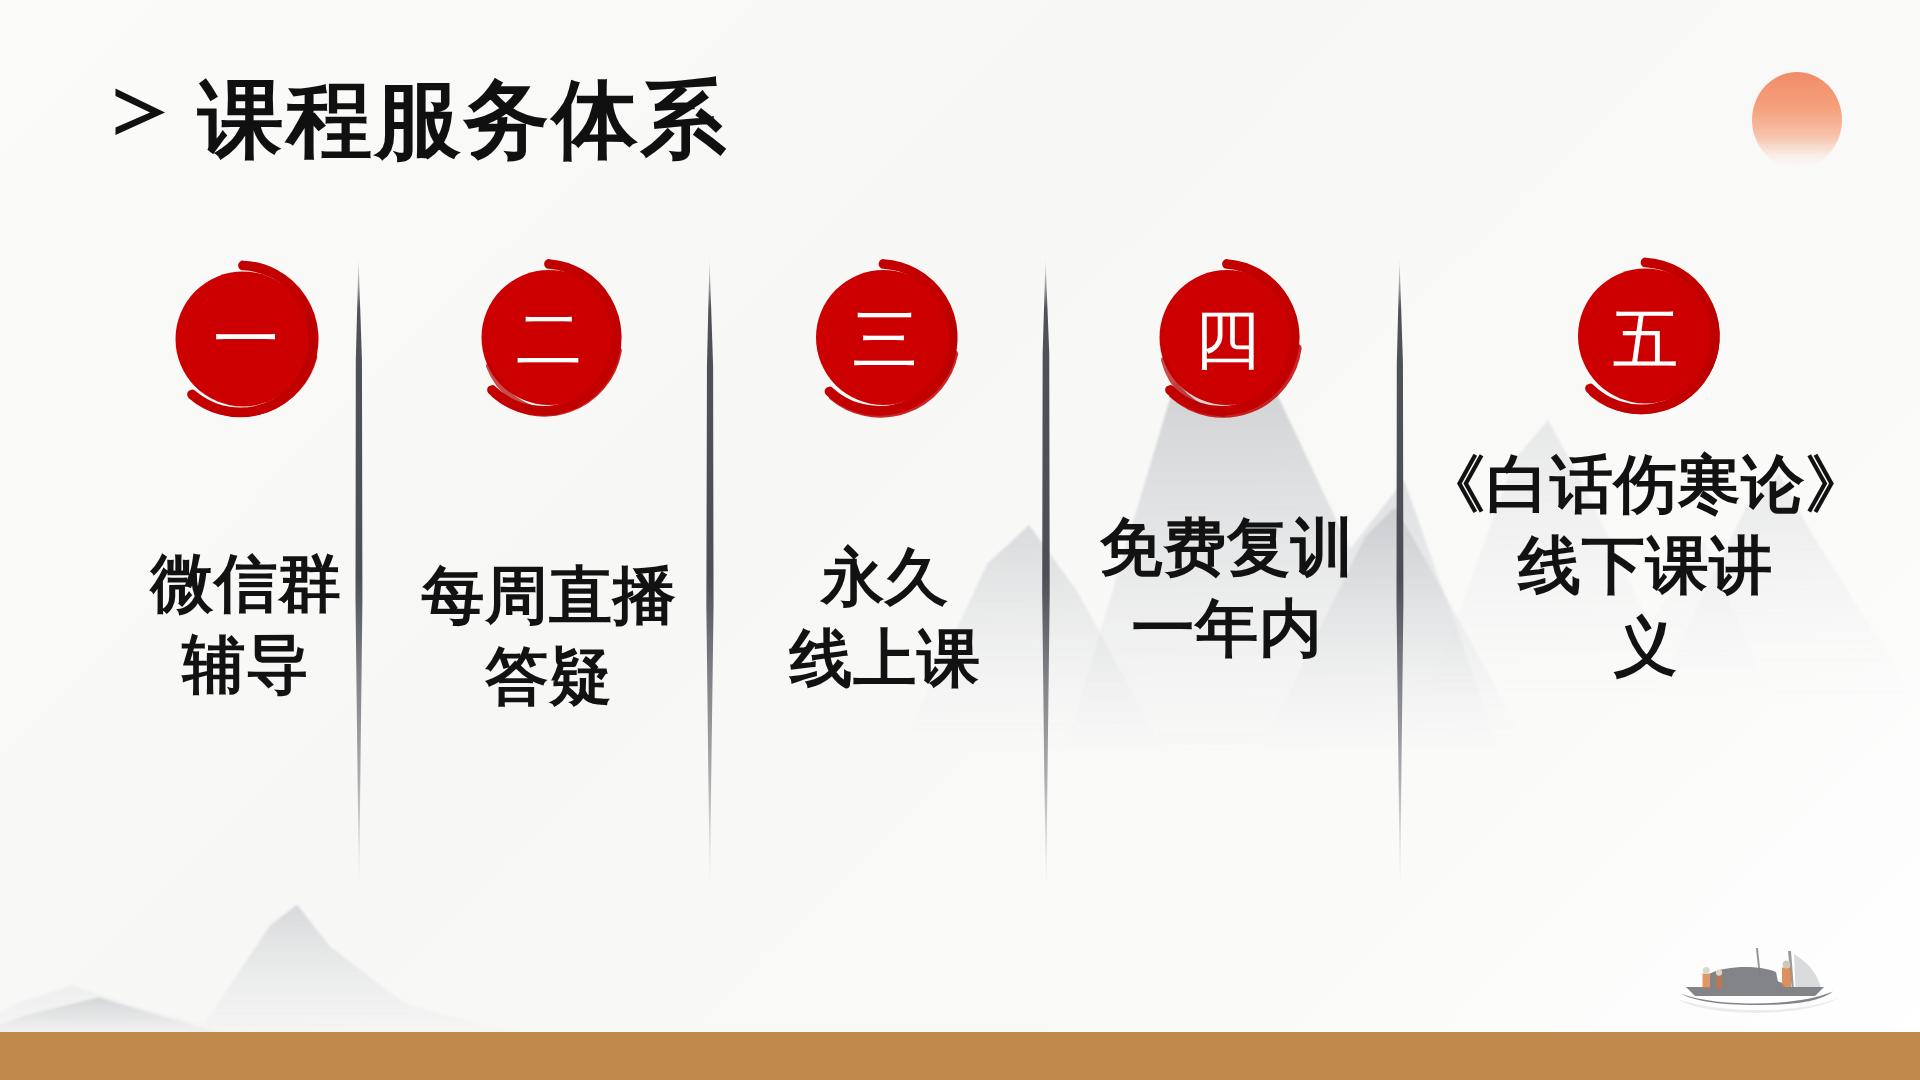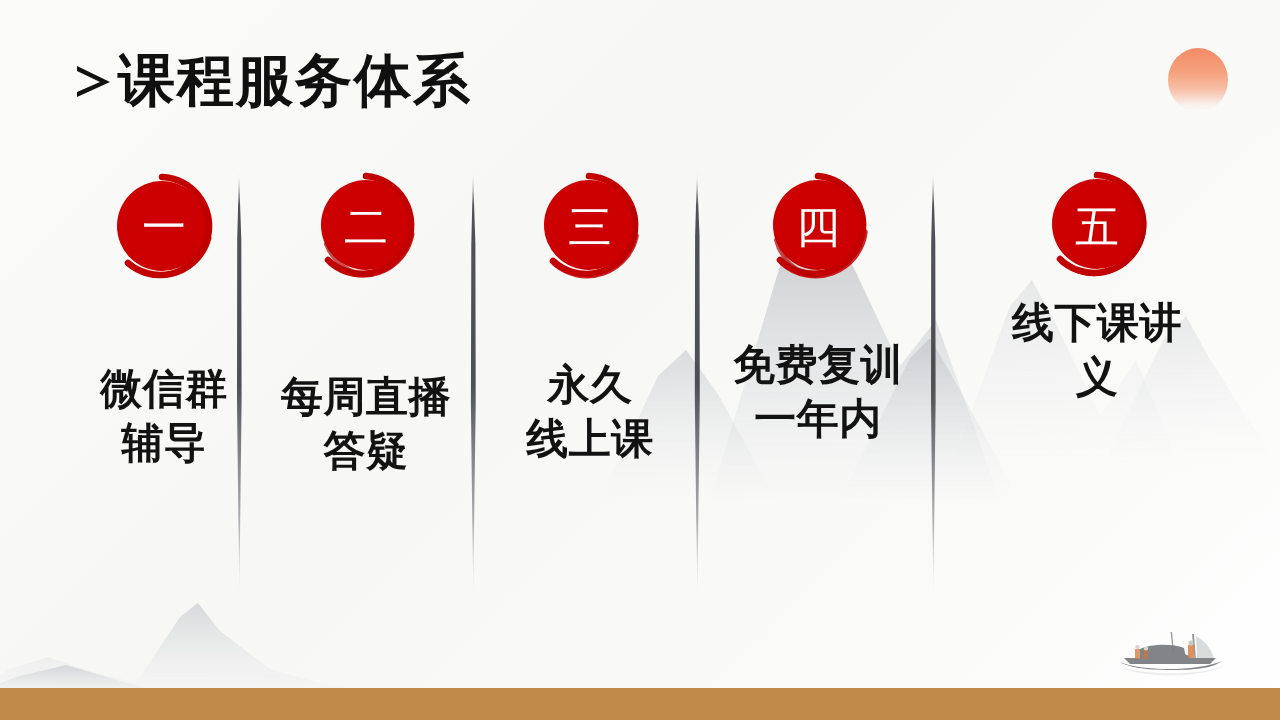--- a/index.html
+++ b/index.html
@@ -67,22 +67,22 @@
     height: 32px;
     background: #c08a4a;
   }
 
   
   .title-row {
     position: absolute;
     left: 72px;
     top: 52px;
     display: flex;
-    align-items: center;
-    gap: 4px;
+    align-items: flex-start;
+    gap: 18px;
   }
   .title-bullet {
     width: 42px;
     height: 44px;
     flex: none;
     display: block;
   }
   .title-text {
     font-family: "DejaVu Sans", "Liberation Sans", sans-serif;
     font-size: 57px;
@@ -344,19 +344,20 @@
       <div class="badge">
         <svg viewBox="0 0 116 116">
           <circle cx="58" cy="54" r="45" fill="#cc0000"></circle>
           <path d="M58 5 A49 49 0 1 1 21 89" fill="none" stroke="#c30000" stroke-width="6.5" stroke-linecap="round"></path>
           <path d="M23 92 A50 50 0 0 0 104 62" fill="none" stroke="#c30000" stroke-width="5.5" stroke-linecap="round" opacity="0.85"></path>
           <path d="M102 36 A47 47 0 0 1 99 78" fill="none" stroke="#b60000" stroke-width="4" stroke-linecap="round" opacity="0.7"></path>
         </svg>
         <span class="badge-num">五</span>
       </div>
       <div class="col-label">
+        <div>《白话伤寒论》</div>
         <div>线下课讲</div>
         <div>义</div>
       </div>
     </div>
 
   </div>
 </div>
 
 </body></html>

